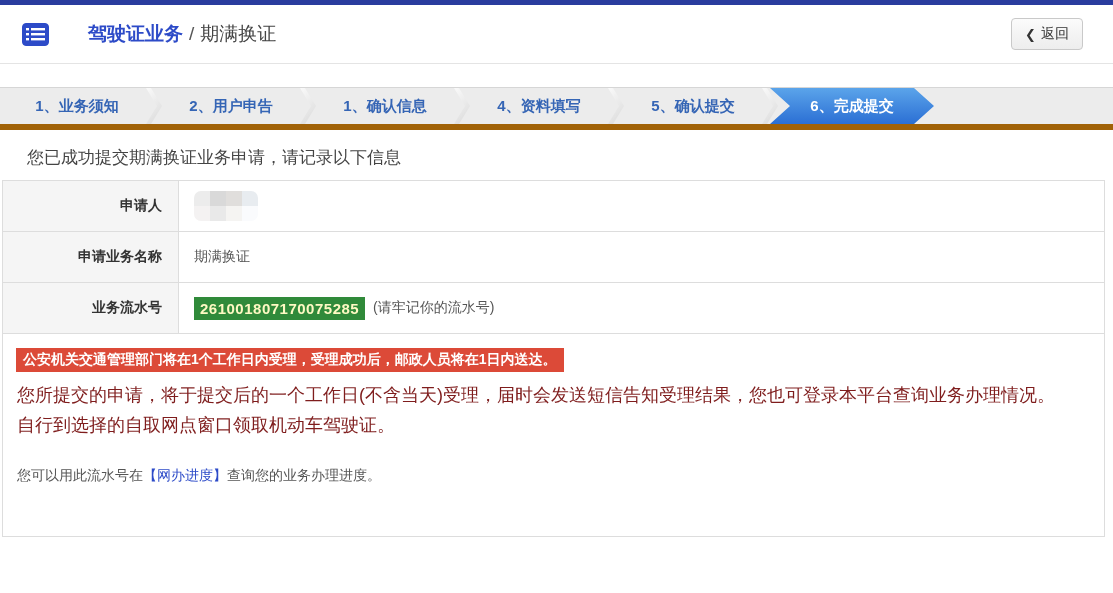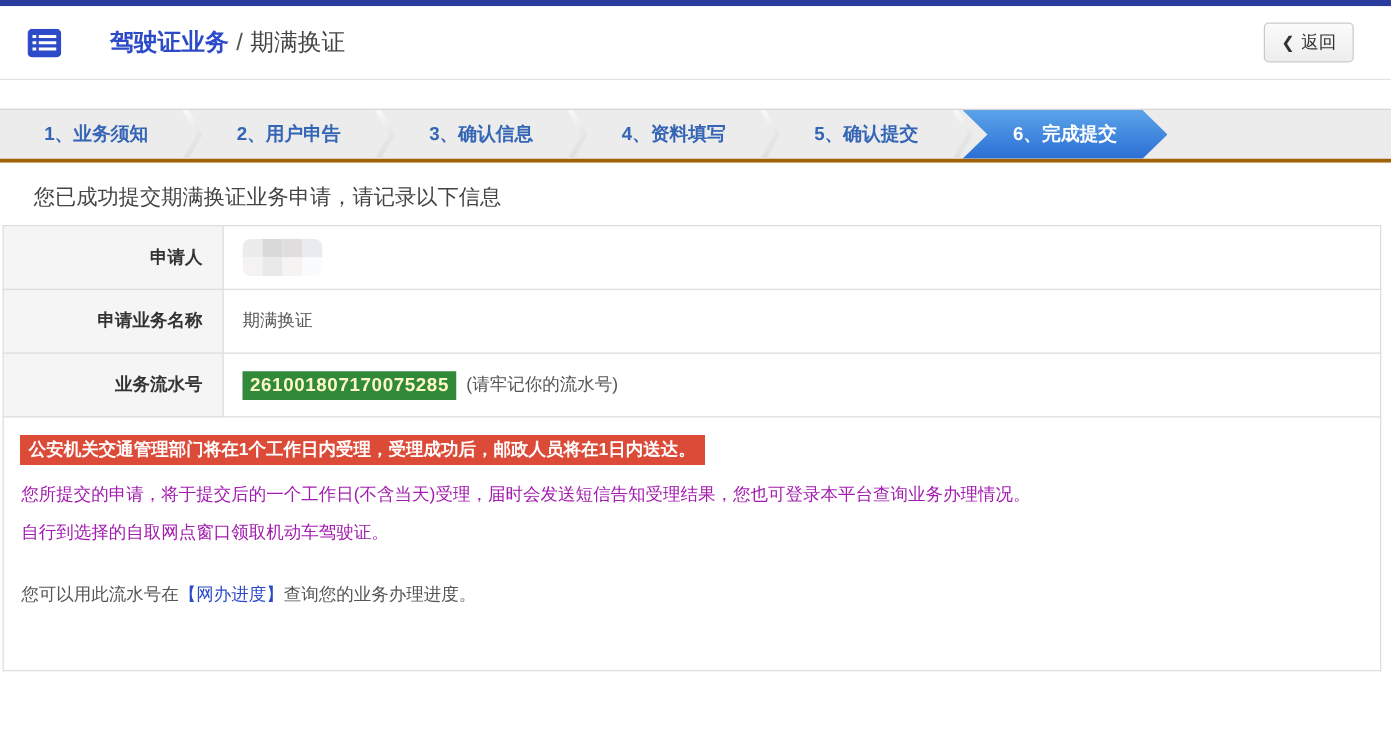--- a/index.html
+++ b/index.html
@@ -23,21 +23,21 @@
     margin-left:auto; display:inline-flex; align-items:center; gap:5px;
     background:linear-gradient(#fbfbfb,#ededed); border:1px solid #c9c9c9; border-radius:4px;
     padding:6px 13px; font-size:14px; color:#333; cursor:pointer;
     font-family:inherit;
   }
   .back-btn .chev { font-size:13px; font-weight:bold; }
 
   
   .steps {
     margin-top:23px; height:43px; display:flex; align-items:stretch;
-    background:#ececec; border-top:1px solid #d6d6d6; border-bottom:3px solid #a16207;
+    background:#ececec; border-top:1px solid #d6d6d6; border-bottom:6px solid #a16207;
   }
   .step {
     width:154px; display:flex; align-items:center; justify-content:center;
     color:#3565b5; font-size:15px; font-weight:bold; position:relative;
   }
   .step:not(.active)::after {
     content:""; position:absolute; right:-8px; top:0; width:16px; height:100%; z-index:1;
     background:linear-gradient(135deg,#fafafa,#d9d9d9);
     clip-path:polygon(0 0,5px 0,16px 50%,5px 100%,0 100%,11px 50%);
   }
@@ -68,21 +68,21 @@
 
   
   .notice-box {
     margin-left:2px; width:1103px; height:203px;
     border:1px solid #ddd; border-top:none; padding:13px 12px 0;
   }
   .alert-banner {
     display:inline-block; background:#dc4a38; color:#ffffff; font-weight:bold;
     font-size:14px; padding:3px 7px; margin:1px 0 8px 1px;
   }
-  .notice-line { font-size:14px; color:#a21caf; line-height:30px; padding-left:2px; }
+  .notice-line { font-size:18px; color:#7f1d1d; line-height:30px; padding-left:2px; }
   .footer-line { margin-top:27px; font-size:14px; color:#555; padding-left:2px; }
   .footer-line .progress-link { color:#2d4bc8; text-decoration:none; cursor:pointer; }
 </style>
 </head>
 <body>
 
 <div class="topbar"></div>
 
 <div class="header">
   <span class="header-icon">
@@ -106,21 +106,21 @@
 </div>
 
 <div class="steps">
   <div class="step">
       <span>1、业务须知</span>
     </div>
   <div class="step">
       <span>2、用户申告</span>
     </div>
   <div class="step">
-      <span>3、确认信息</span>
+      <span>1、确认信息</span>
     </div>
   <div class="step">
       <span>4、资料填写</span>
     </div>
   <div class="step">
       <span>5、确认提交</span>
     </div>
   <div class="step active">
       <span>6、完成提交</span>
     </div>

